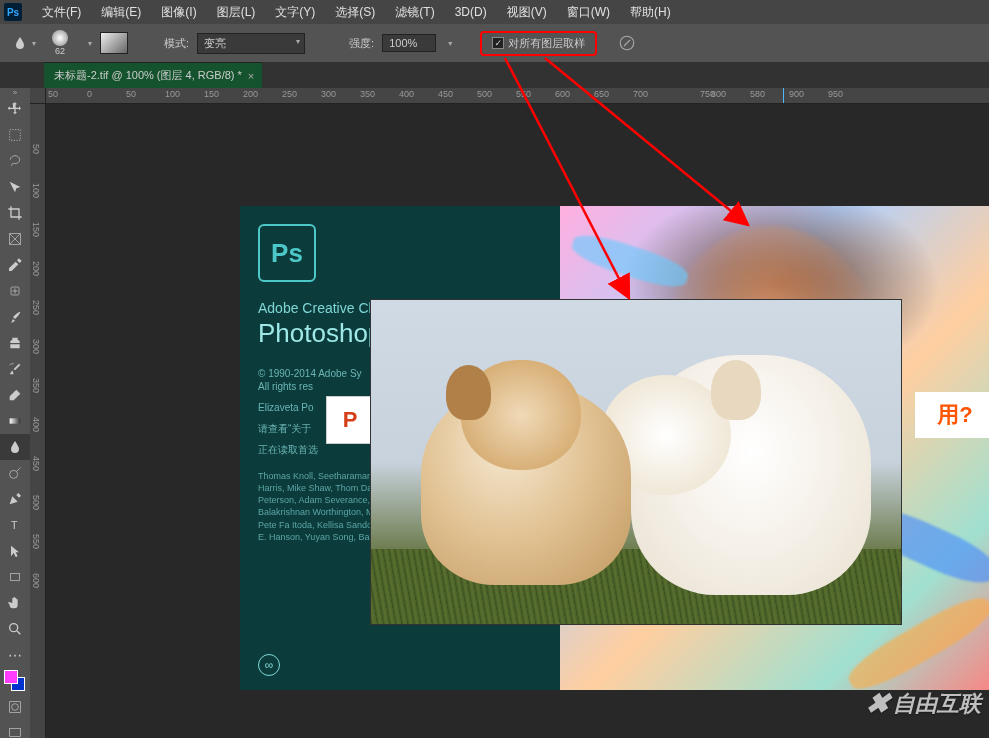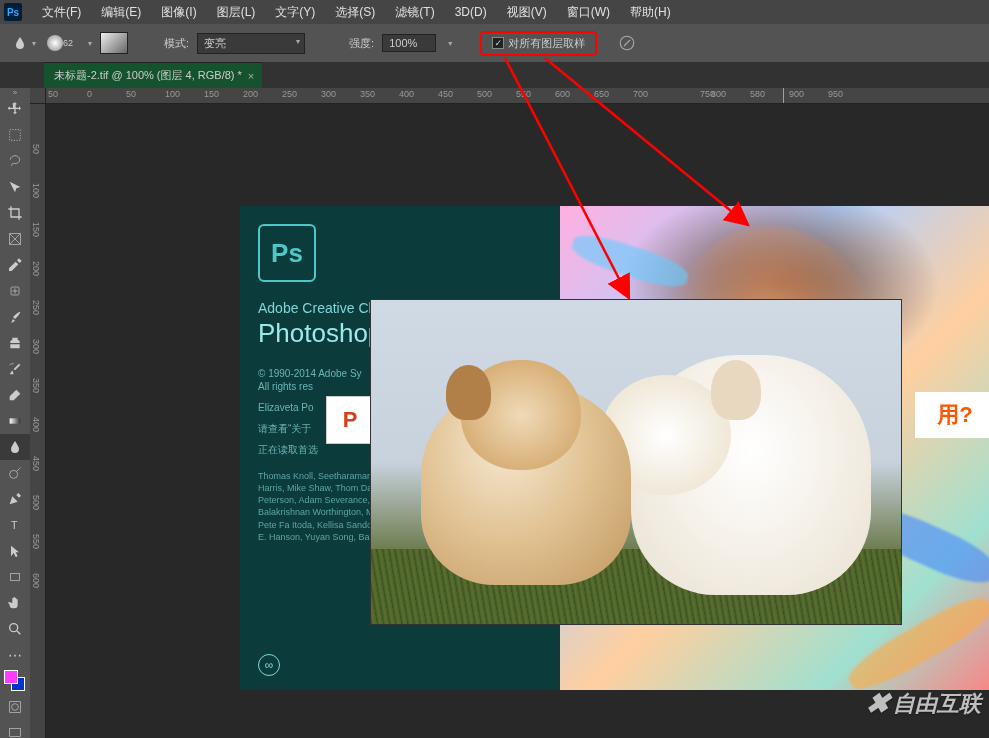--- a/index.html
+++ b/index.html
@@ -7,21 +7,21 @@
 
 
 .menubar { height: 24px; background: #454545; display: flex; align-items: center; padding-left: 4px; font-size: 12px; color: #e0e0e0; }
 .ps-logo { width: 18px; height: 18px; background: #001e36; color: #31a8ff; font-size: 10px; font-weight: bold; display: flex; align-items: center; justify-content: center; border-radius: 2px; margin-right: 10px; }
 .menu-item { padding: 0 10px; cursor: pointer; }
 
 
 .options-bar { height: 38px; background: #535353; display: flex; align-items: center; padding-left: 12px; font-size: 12px; color: #ccc; gap: 8px; }
 .tool-icon-drop { width: 24px; height: 24px; display: flex; align-items: center; justify-content: center; color: #ccc; }
 .dropdown-arrow { font-size: 8px; margin-left: 4px; color: #aaa; }
-.brush-preview { width: 32px; height: 32px; display: flex; flex-direction: row; align-items: center; justify-content: center; }
+.brush-preview { width: 32px; height: 32px; display: flex; flex-direction: column; align-items: center; justify-content: center; }
 .brush-circle { width: 16px; height: 16px; border-radius: 50%; background: radial-gradient(circle, #fff 0%, #888 100%); }
 .brush-size { font-size: 9px; color: #ccc; }
 .panel-icon { width: 28px; height: 22px; background: linear-gradient(135deg, #eee 0%, #666 100%); border: 1px solid #222; }
 .label { font-size: 11px; color: #ccc; }
 .combo { background: #3a3a3a; border: 1px solid #222; color: #ccc; padding: 2px 24px 2px 6px; font-size: 11px; position: relative; width: 108px; }
 .combo-sm { width: 54px; text-align: center; }
 .checkbox-wrap { display: flex; align-items: center; gap: 4px; padding: 2px 6px; }
 .checkbox-wrap.highlighted { border: 2px solid #ff0000; border-radius: 4px; padding: 3px 10px; }
 .checkbox { width: 12px; height: 12px; background: #222; border: 1px solid #888; display: flex; align-items: center; justify-content: center; color: #ccc; font-size: 9px; }
 .stylus-icon { width: 24px; height: 24px; display: flex; align-items: center; justify-content: center; color: #aaa; margin-left: 10px;}

